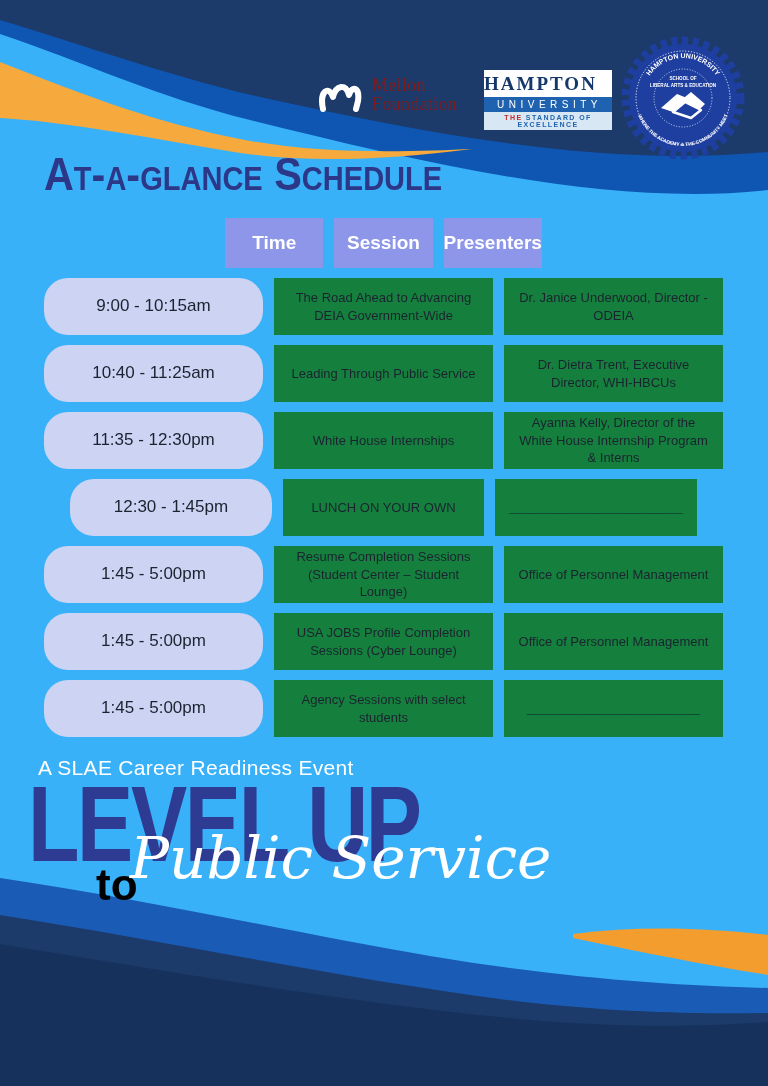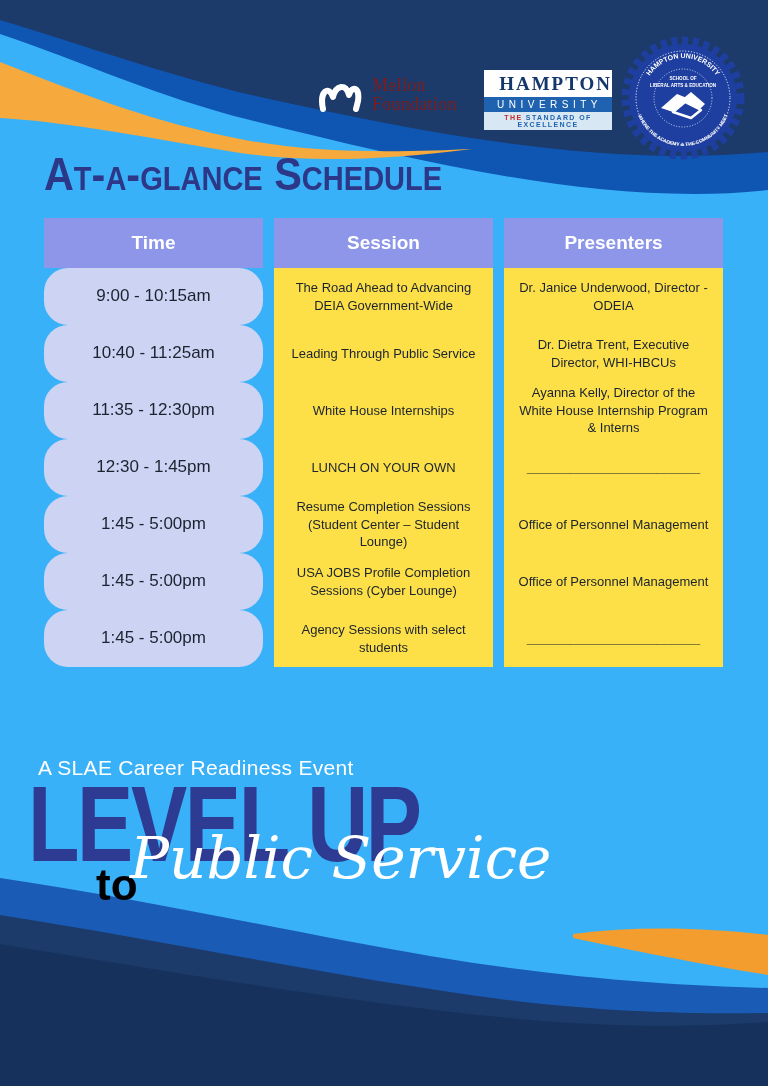--- a/index.html
+++ b/index.html
@@ -7,38 +7,38 @@
         font-family:"Liberation Sans",sans-serif;}
   svg{display:block;}
   .waves-top{position:absolute;top:0;left:0;z-index:1;}
   .waves-bottom{position:absolute;bottom:0;left:0;z-index:1;}
 
   
   .mellon{position:absolute;left:316px;top:76px;z-index:3;display:flex;align-items:flex-start;gap:10px;color:#7f1d1d;}
   .mellon-text{font-family:"Liberation Serif",serif;font-size:18px;line-height:1.08;letter-spacing:.3px;}
   .hampton{position:absolute;left:484px;top:70px;width:128px;z-index:3;}
   .h-name{background:#fff;color:#14386b;font-family:"Liberation Serif",serif;font-weight:bold;
-          font-size:19px;text-align:right;letter-spacing:2px;padding:3px 0 2px;}
+          font-size:19px;text-align:left;letter-spacing:2px;padding:3px 0 2px;}
   .h-univ{background:#1f63b0;color:#fff;font-size:10px;letter-spacing:4.5px;text-align:center;padding:2px 0 2px 3px;}
   .h-tag{background:#d7e7f4;font-size:7px;font-weight:bold;letter-spacing:1.4px;text-align:center;
          color:#1f63b0;padding:2px 0;}
   .h-tag .the{color:#c42b2b;}
   .seal{position:absolute;left:621px;top:36px;z-index:3;}
 
   
   .page-title{position:absolute;left:44px;top:146px;z-index:2;font-size:47px;font-weight:bold;
               font-variant:small-caps;color:#2c3787;transform:scaleX(.88);transform-origin:left top;
               white-space:nowrap;letter-spacing:0;}
 
   
-  .sched{position:absolute;left:44px;top:218px;width:679px;z-index:2;display:flex;flex-direction:column;}
+  .sched{position:absolute;left:44px;top:218px;width:679px;z-index:2;display:flex;flex-direction:column;gap:10px;align-items:center;}
   .tgrid{display:grid;grid-template-columns:1fr 1fr 1fr;gap:11px;}
   .th{background:#8d96e8;color:#fff;font-weight:bold;font-size:19px;height:50px;
       display:flex;align-items:center;justify-content:center;}
-  .td{background:#fde047;height:57px;display:flex;align-items:center;justify-content:center;
+  .td{background:#15803d;height:57px;display:flex;align-items:center;justify-content:center;
       text-align:center;font-size:13px;color:#1b2330;line-height:1.35;padding:2px 14px;box-sizing:border-box;}
   .td.time{background:#ccd3f3;font-size:17px;border-radius:24px;}
   .td.blank{color:#10182a;letter-spacing:0;font-weight:bold;}
 
   
   .event-tag{position:absolute;left:38px;top:756px;z-index:3;color:#fff;font-size:21px;letter-spacing:.3px;}
   .headline{position:absolute;left:28px;top:770px;z-index:3;color:#2e3b92;font-size:108px;line-height:1;
             font-weight:bold;letter-spacing:-3px;transform:scaleX(.78);transform-origin:left top;white-space:nowrap;}
   .connector{position:absolute;left:96px;top:860px;z-index:4;color:#000000;font-size:44px;font-weight:bold;}
   .script-title{position:absolute;left:130px;top:824px;z-index:4;color:#fff;font-size:58px;white-space:nowrap;

